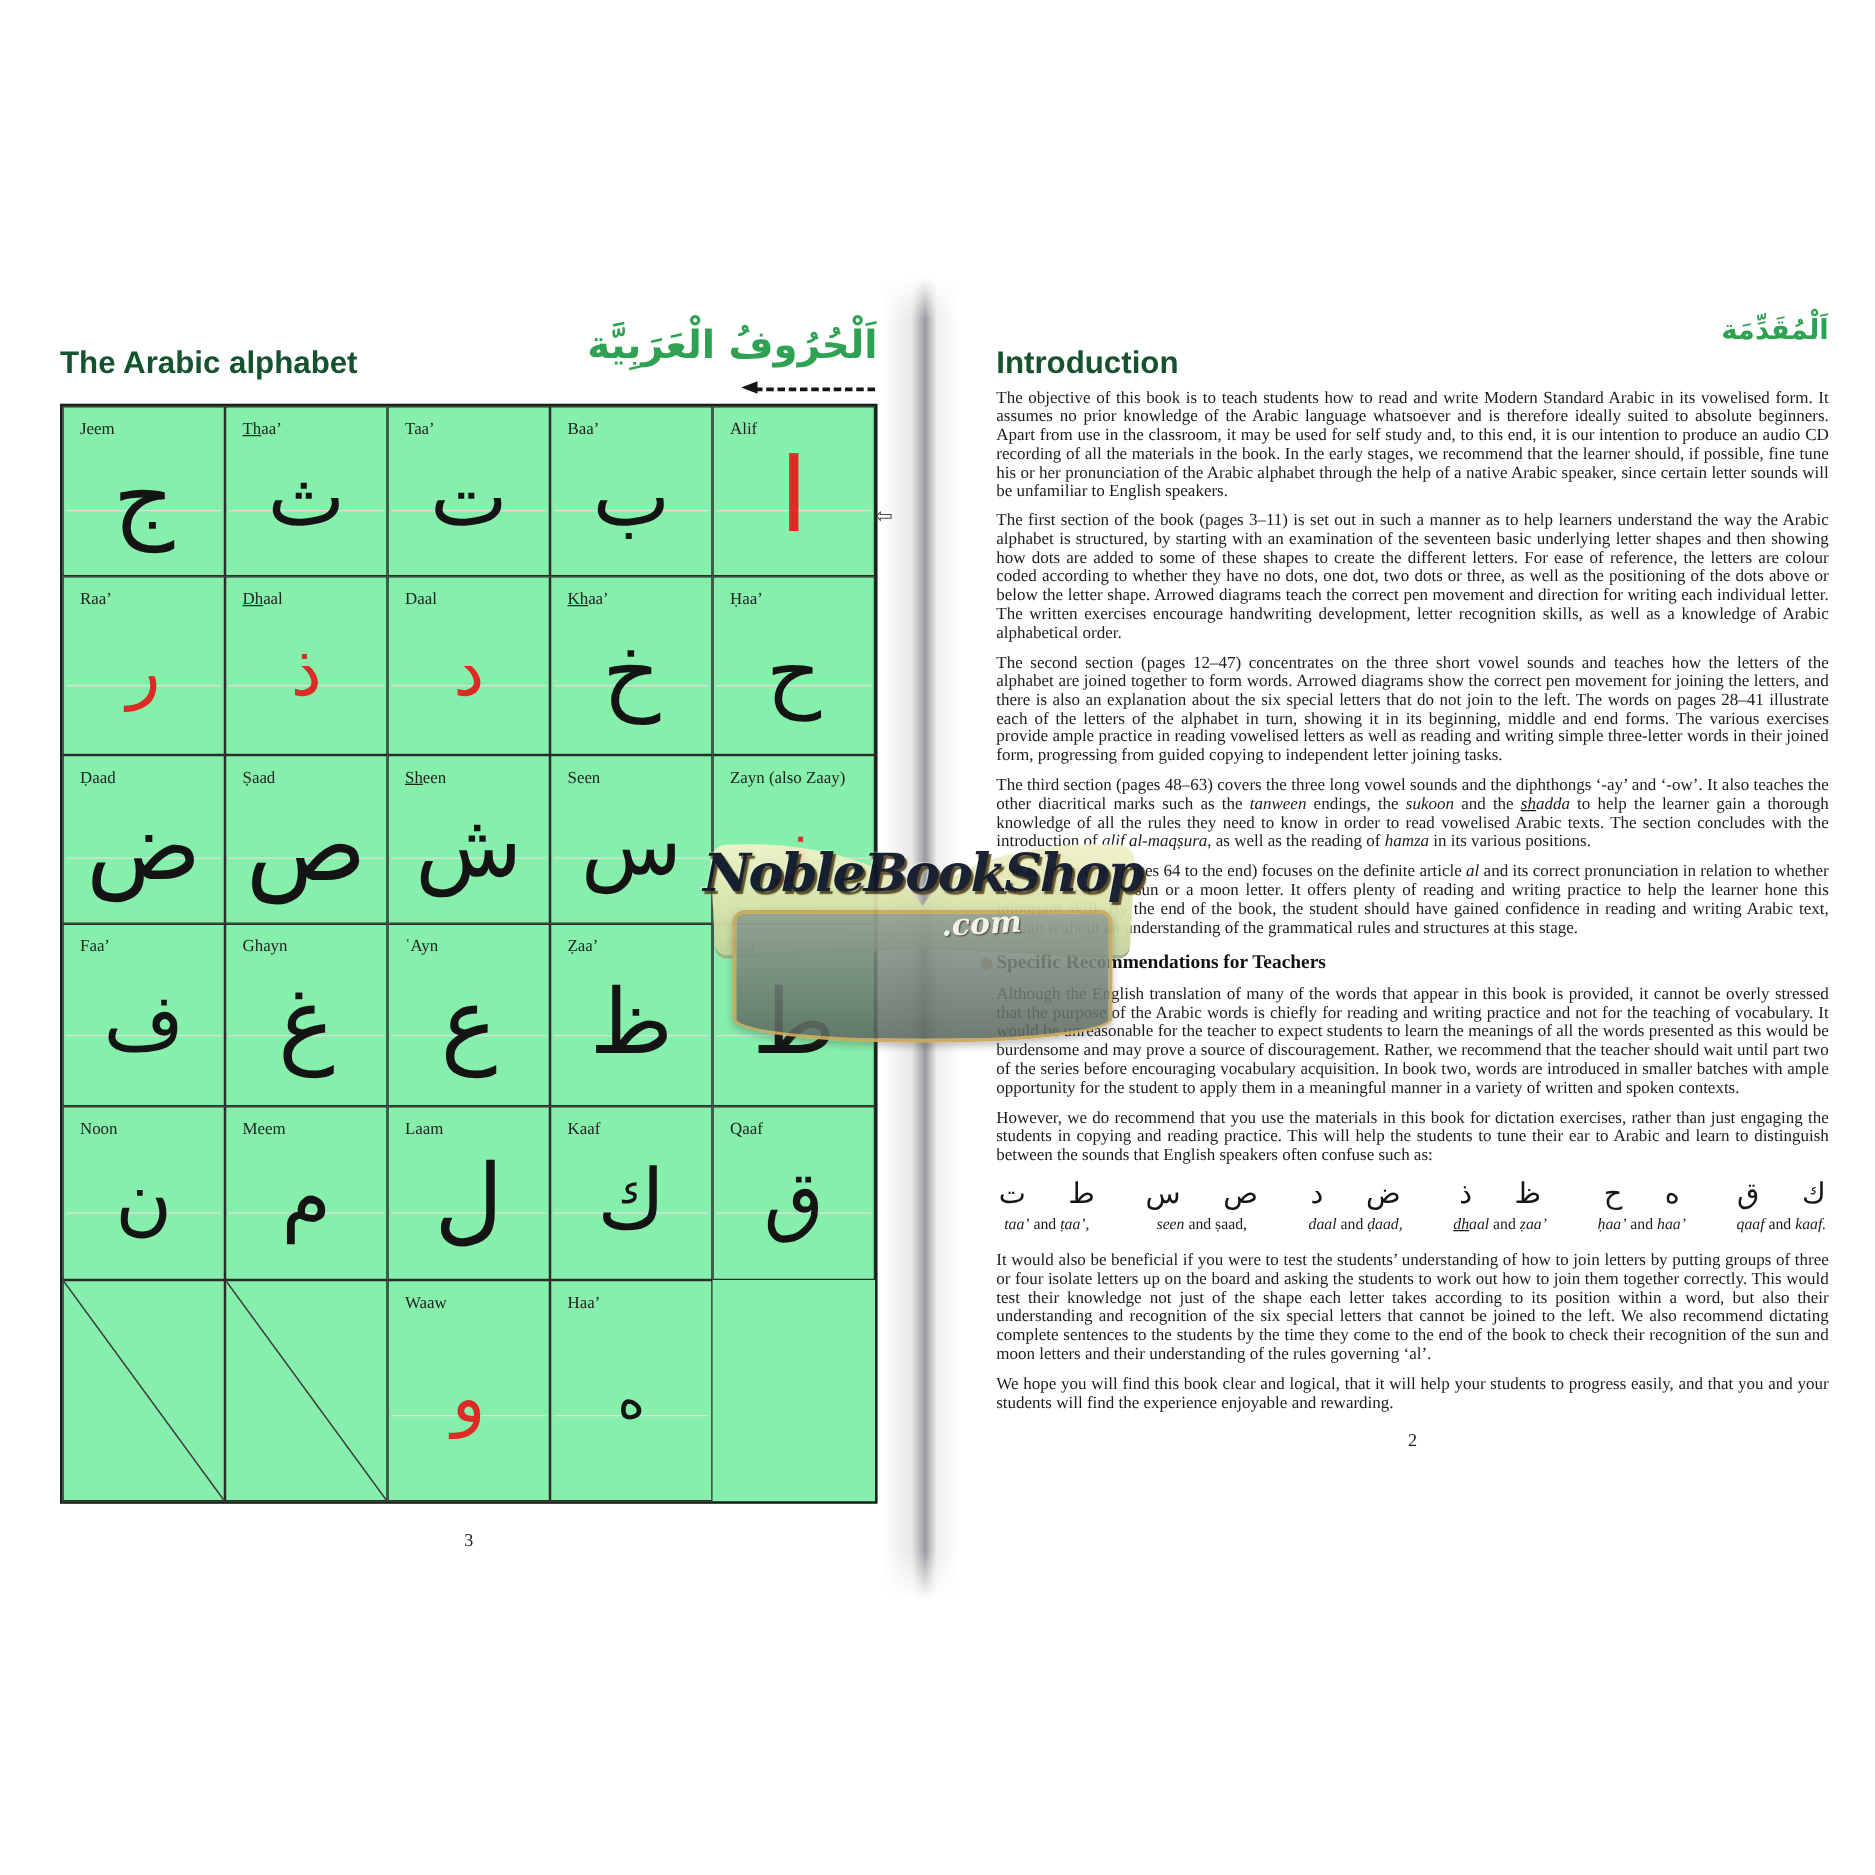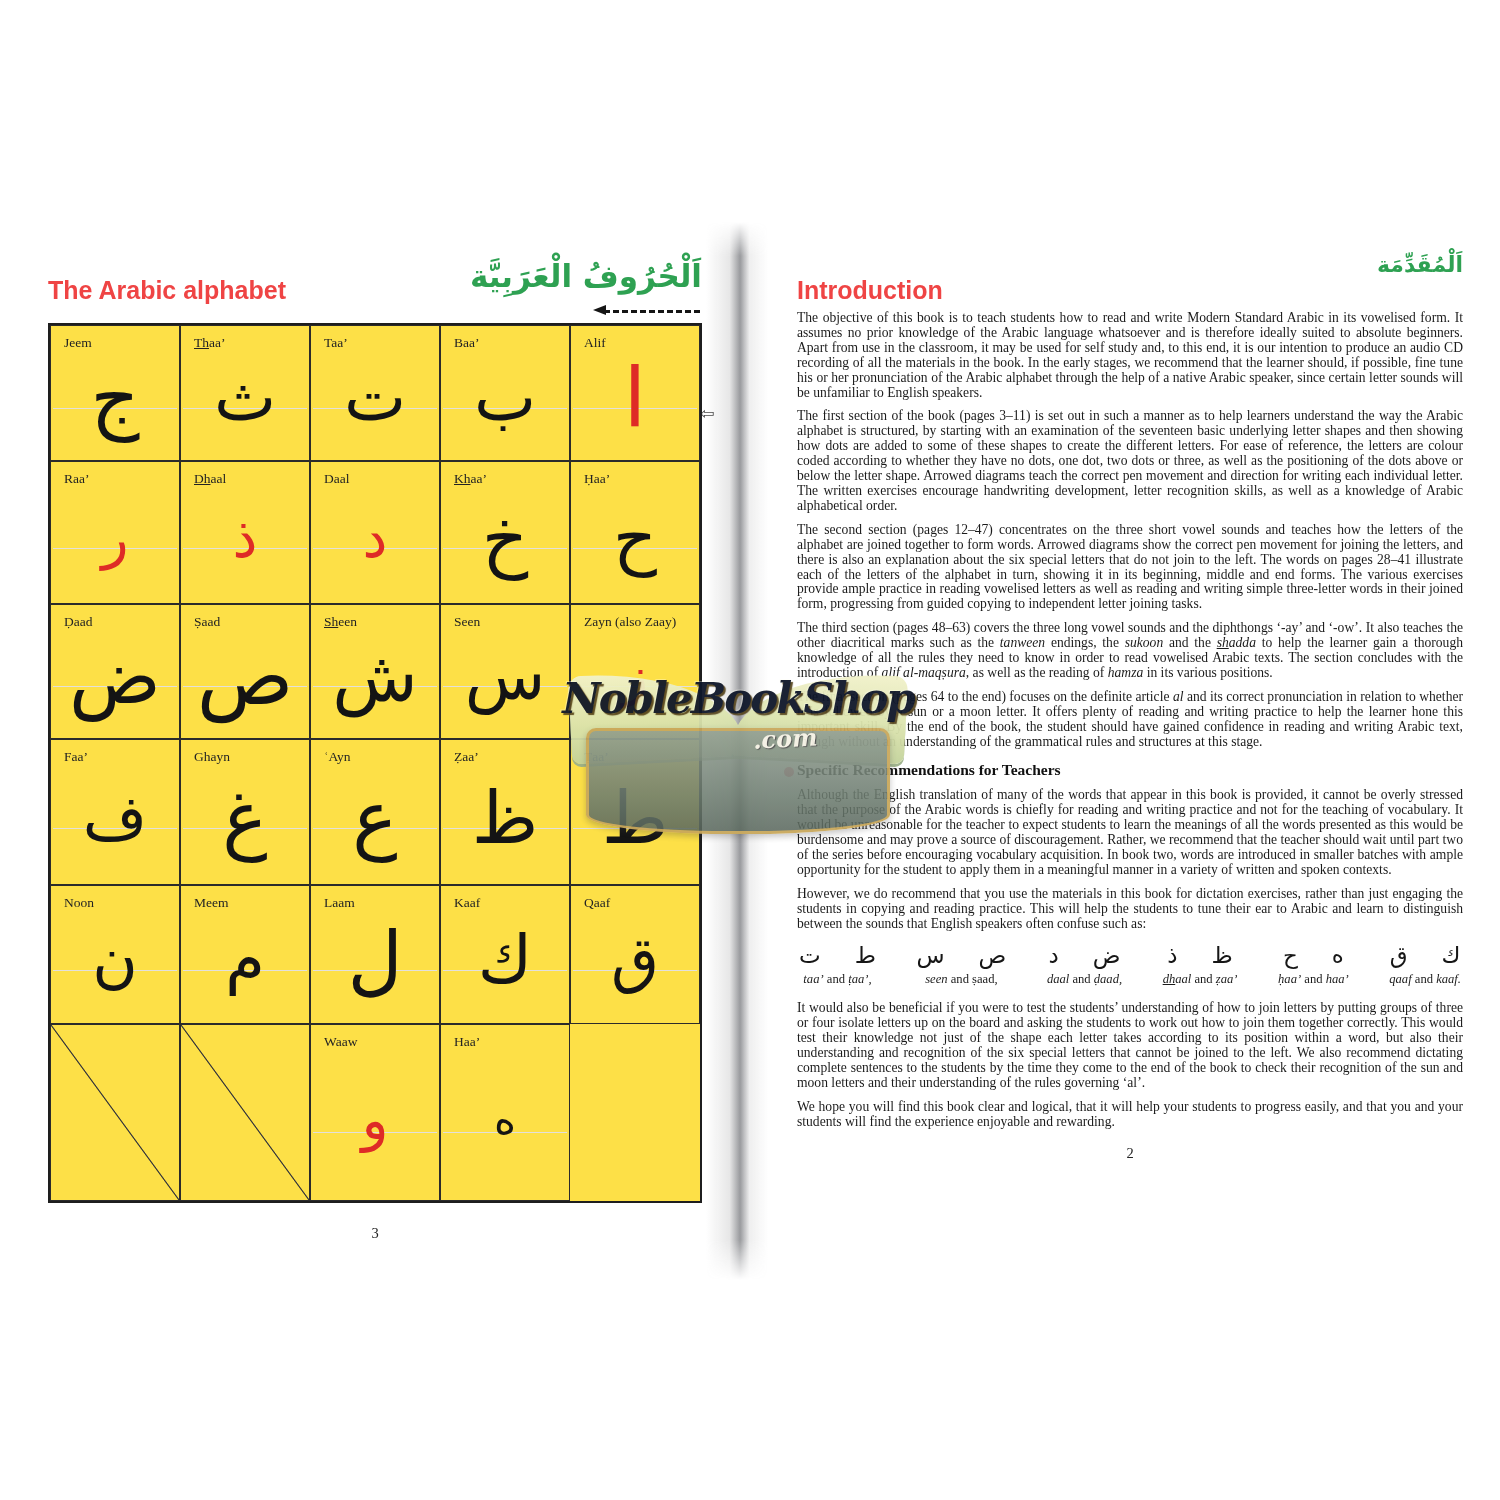--- a/index.html
+++ b/index.html
@@ -18,37 +18,37 @@
   }
   .gutter-arrow{
     position:absolute;left:700px;top:403px;font-family:"DejaVu Sans",sans-serif;
     font-size:17px;color:#4a4a4a;z-index:2;
   }
   
   .left-page{position:absolute;left:48px;top:262px;width:654px;z-index:2;}
   .lp-header{display:flex;justify-content:space-between;align-items:flex-start;}
   .page-title{
     font-family:"Liberation Sans",sans-serif;font-weight:bold;font-size:25px;
-    color:#ef4444;margin:14px 0 0 0;letter-spacing:0;
+    color:#14532d;margin:14px 0 0 0;letter-spacing:0;
   }
   .arabic-title{
     font-family:"DejaVu Sans",sans-serif;font-weight:bold;color:#2ea152;
     font-size:31px;line-height:1.35;direction:rtl;margin-top:-6px;
   }
   .dash-arrow{position:relative;width:112px;height:10px;margin:2px 2px 6px auto;}
   .dash-arrow .line{position:absolute;left:16px;right:0;top:3px;border-top:3.4px dashed #151515;}
   .dash-arrow .head{
     position:absolute;left:0;top:-2px;width:0;height:0;
     border:5px solid transparent;border-right:13px solid #151515;
   }
   .alphabet-table{
     width:650px;border:2.4px solid #1e1e1e;
     display:grid;grid-template-columns:repeat(5,1fr);
     grid-template-rows:136px 143px 135px 146px 139px 177px;
-    background:#fde047;
+    background:#86efac;
   }
   .cell{position:relative;border:1px solid #2b2b2b;}
   .cell::before{ 
     content:"";position:absolute;left:2px;right:2px;top:61%;
     border-top:1.5px solid #e3e0dc;
   }
   .cell.diag::before{display:none;}
   .cell.diag{
     background-image:linear-gradient(to top right,
       transparent calc(50% - 1px), #3a3a3a calc(50% - 0.2px),

